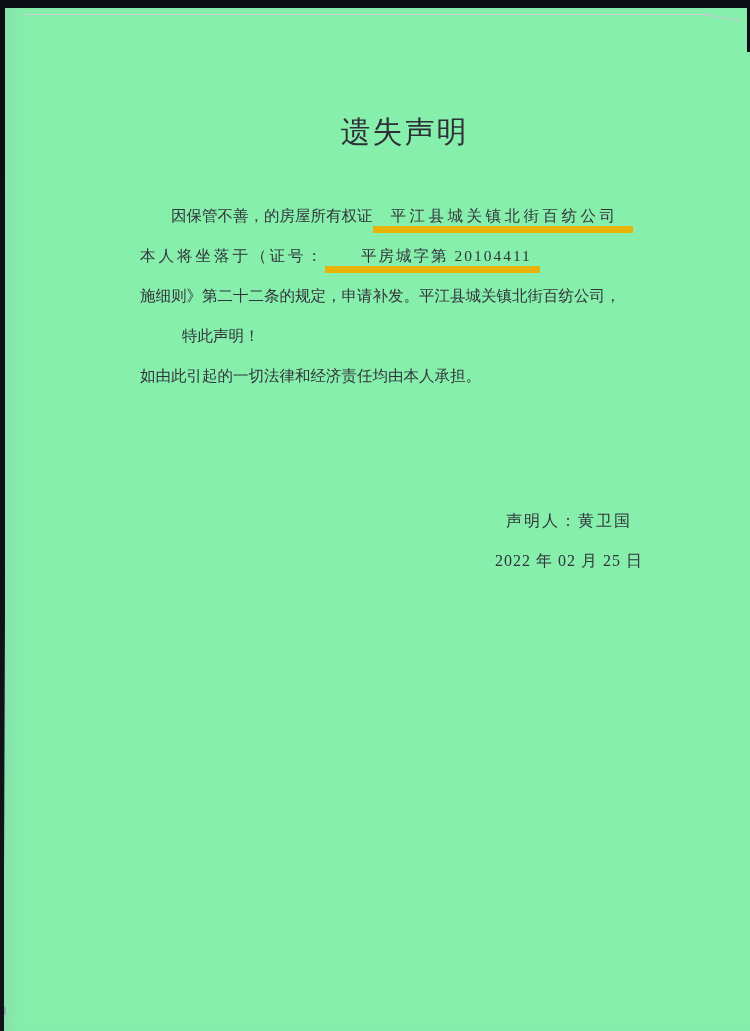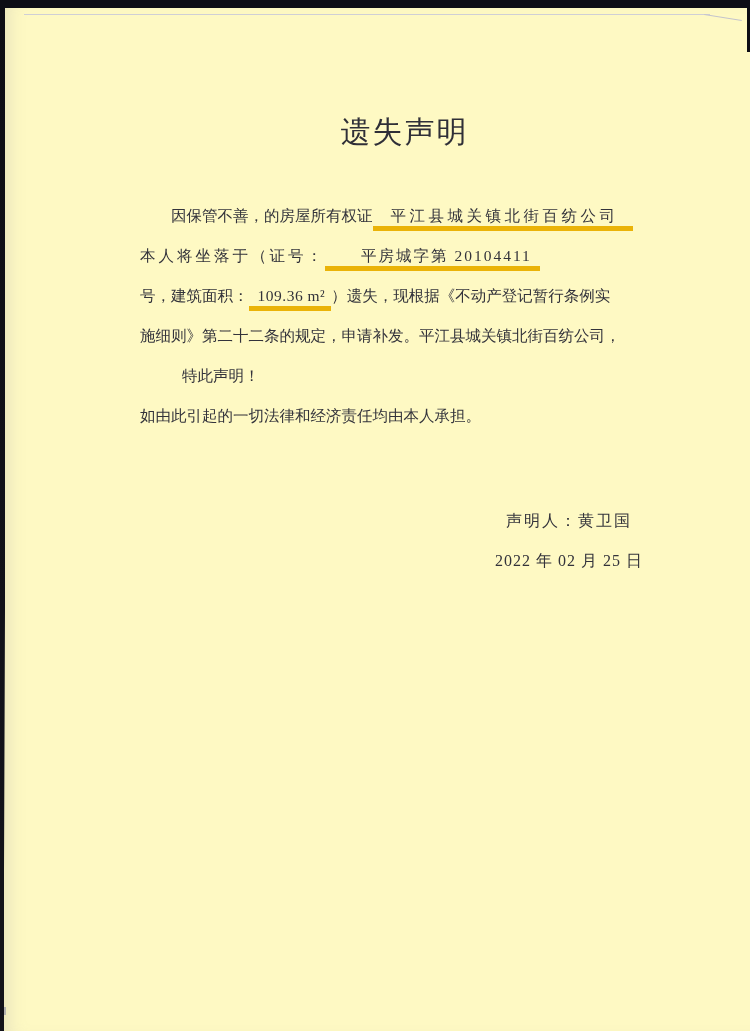--- a/index.html
+++ b/index.html
@@ -11,21 +11,21 @@
     background: #12121a;
     overflow: hidden;
     font-family: "Liberation Serif", "DejaVu Serif", serif;
     color: #33333b;
   }
 
   
   .paper {
     position: absolute;
     left: 4px; top: 8px; right: 0; bottom: 0;
-    background: #fef9c3;
+    background: #86efac;
     box-shadow: inset 16px 0 18px -12px rgba(140,140,165,0.22);
   }
 
   
   .edge-top {
     position: absolute; top: 0; left: 0; right: 0; height: 8px;
     background: #0d0d15; z-index: 5;
   }
   .edge-left {
     position: absolute; top: 0; left: 0; width: 5px; height: 870px;
@@ -66,21 +66,21 @@
     position: absolute;
     top: 188px; left: 136px; width: 530px;
     font-size: 15.5px;
     line-height: 40px;
     color: #33333b;
   }
   .bline { white-space: nowrap; }
   .indent-first { padding-left: 31px; }
   .indent-closing { padding-left: 42px; }
   .spread { letter-spacing: 3px; }
-  .u { border-bottom: 5px solid #eab308; }
+  .u { border-bottom: 7px solid #eab308; }
   .u1 { padding: 0 14px 2px 18px; letter-spacing: 3.5px; }
   .u2 { padding: 0 8px 2px 36px; letter-spacing: 2px; }
   .u3 { padding: 0 6px 2px 9px; letter-spacing: 0.5px; }
 
   
   .doc-sign {
     position: absolute;
     top: 493px; right: 107px;
     text-align: center;
     font-size: 16px;
@@ -98,21 +98,20 @@
   <div class="paper-edge-diag"></div>
   <div class="scan-speck"></div>
 
   <div class="doc-title">遗失声明</div>
 
   <div class="doc-body">
     <div class="bline indent-first"><span>因保管不善，的房屋所有权证</span><span class="u u1">平江县城关镇北街百纺公司</span></div>
 
     <div class="bline"><span class="spread">本人将坐落于（证号：</span><span class="u u2">平房城字第 20104411</span></div>
 
-    <div class="bline"><span>号，建筑面积：</span><span class="u u3">109.36 m²</span><span>）遗失，现根据《不动产登记暂行条例实</span></div>
 
     <div class="bline">施细则》第二十二条的规定，申请补发。平江县城关镇北街百纺公司，</div>
 
     <div class="bline indent-closing">特此声明！</div>
 
     <div class="bline">如由此引起的一切法律和经济责任均由本人承担。</div>
   </div>
 
   <div class="doc-sign">
     <div class="sign-declarant">声明人：黄卫国</div>

